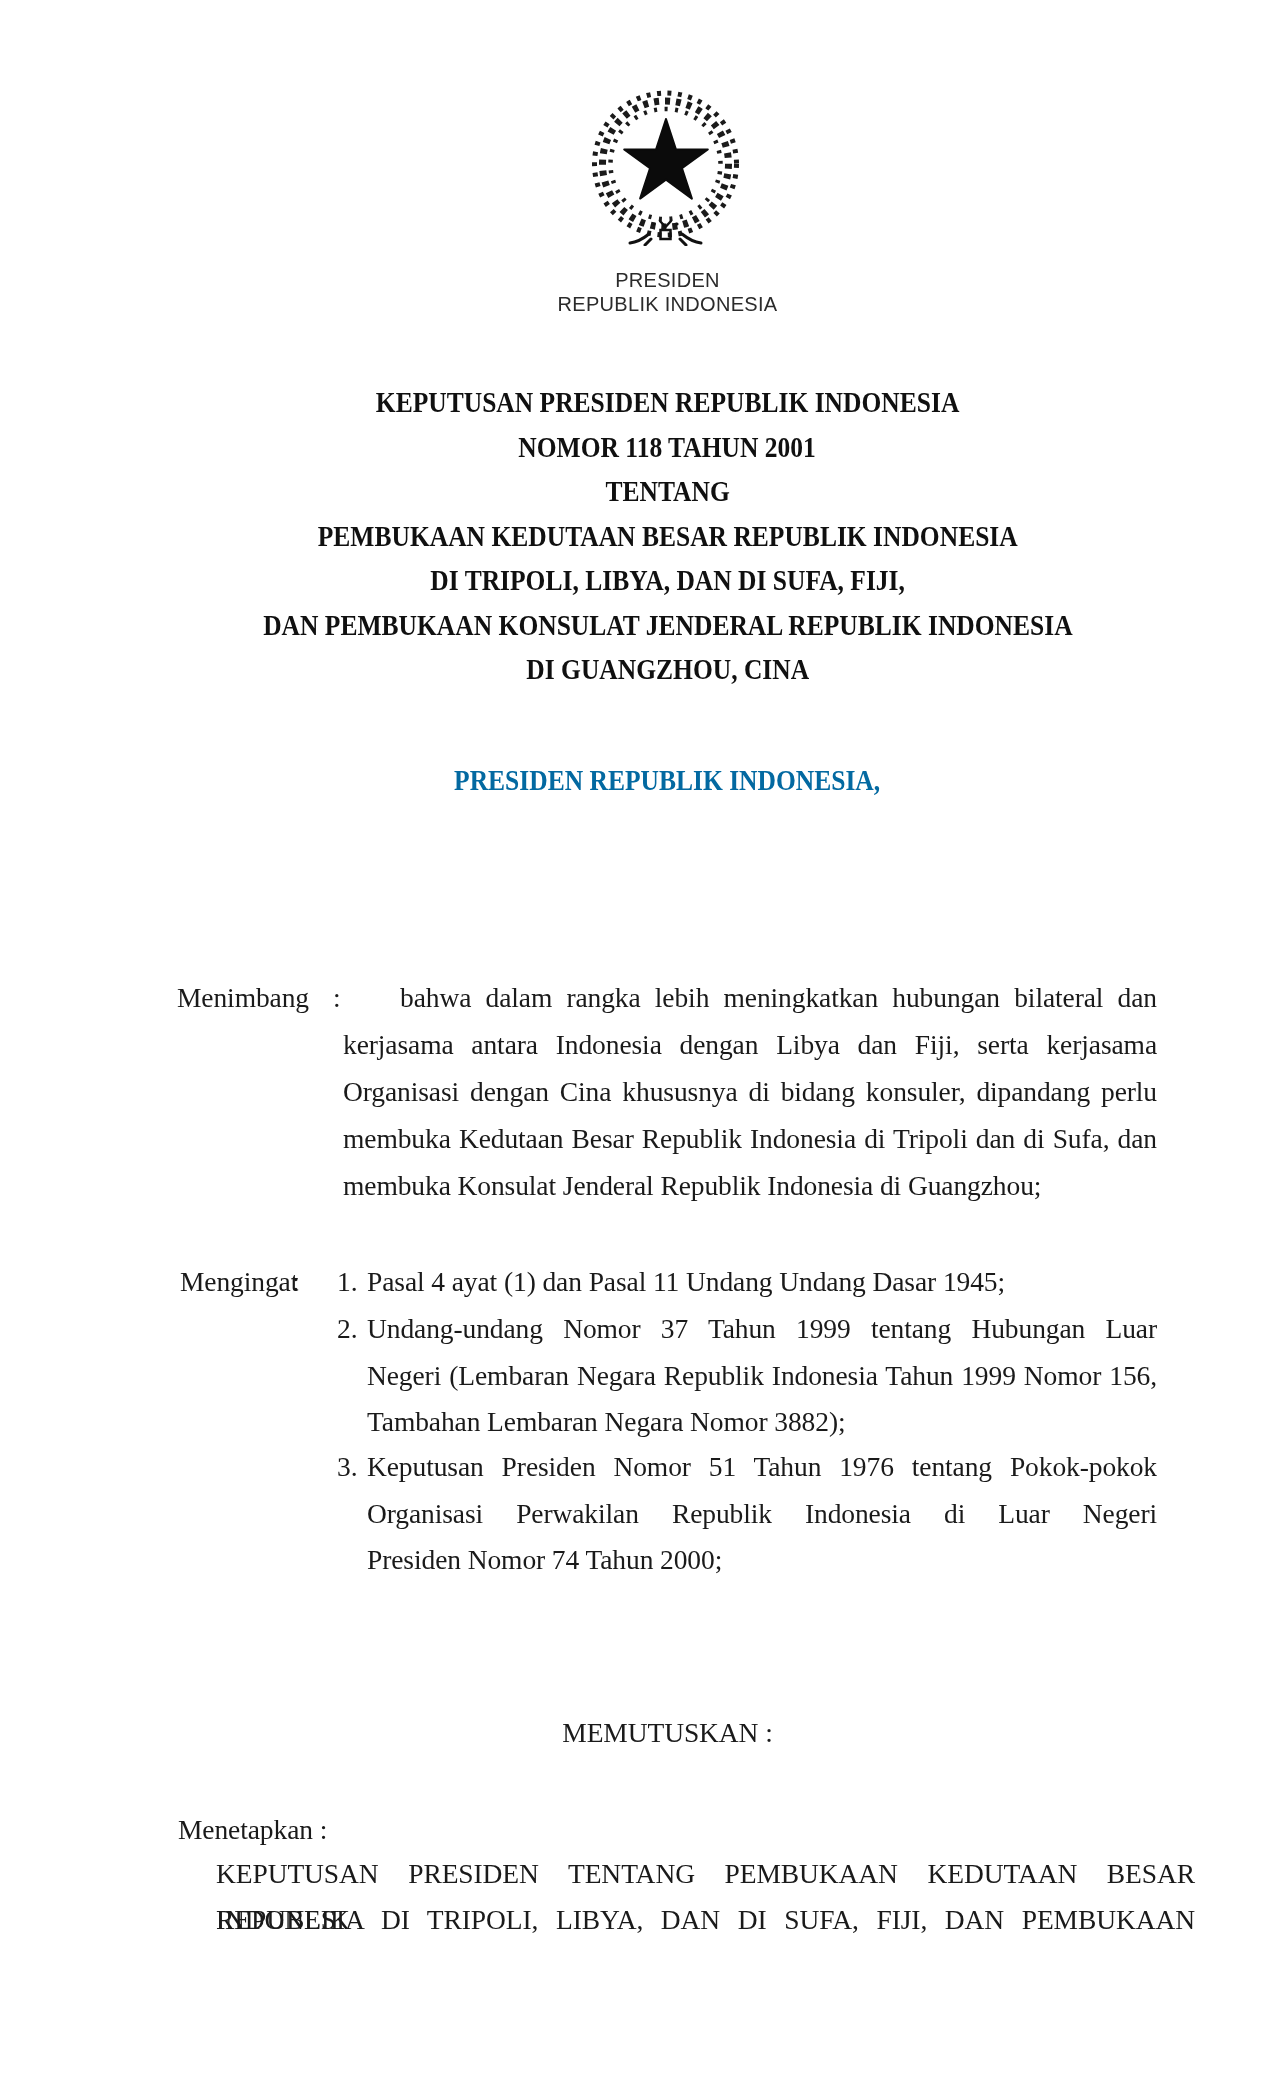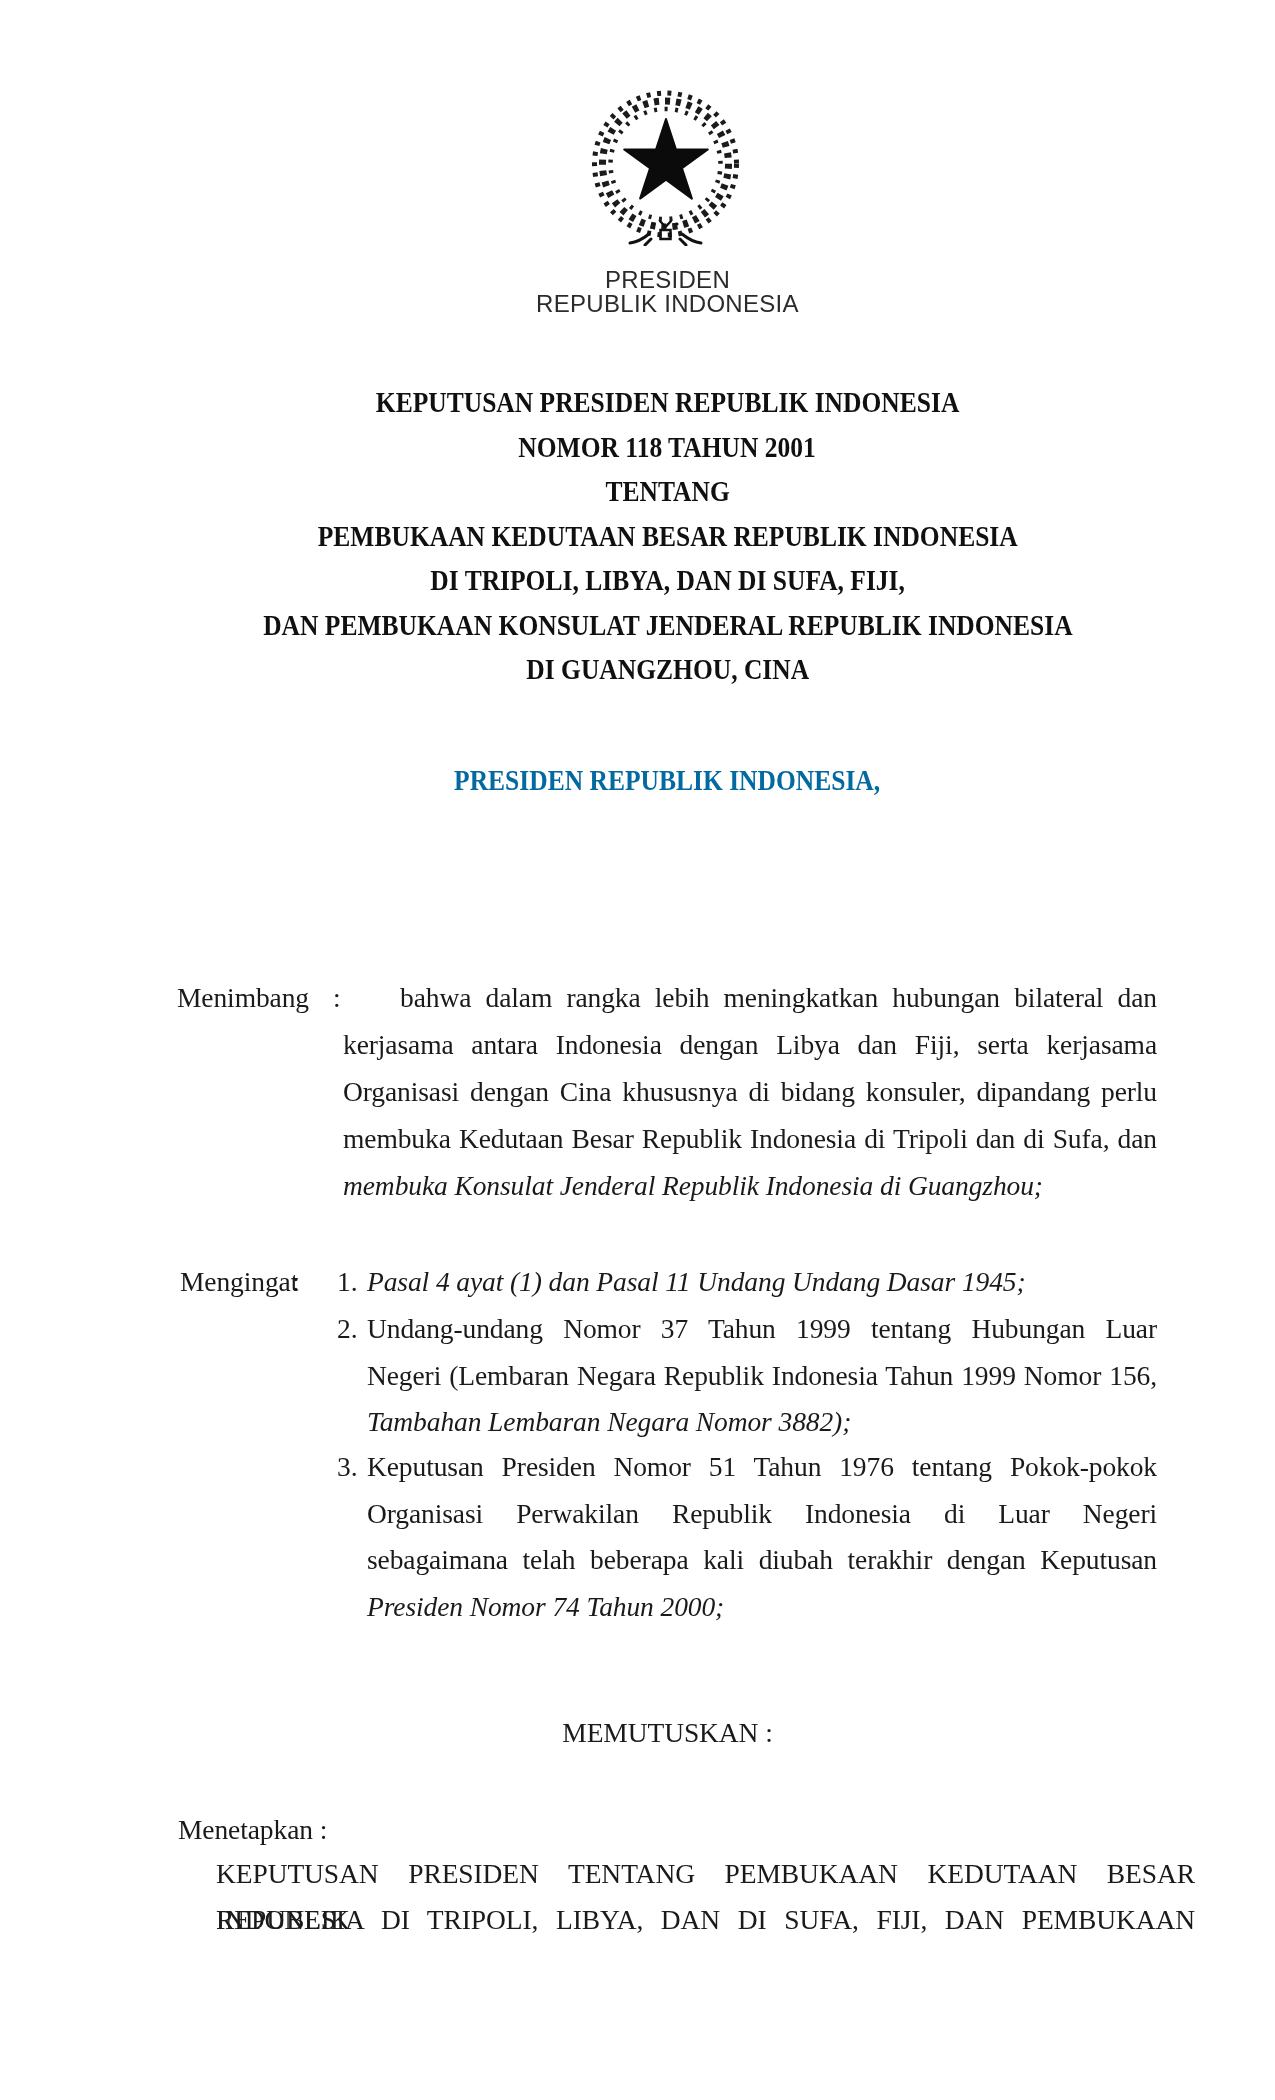--- a/index.html
+++ b/index.html
@@ -12,21 +12,21 @@
     overflow:hidden;
   }
   .abs{position:absolute;}
   
   .emblem{left:587px;top:86px;width:156px;height:160px;}
   
   .letterhead{
     left:178px;top:268px;width:979px;
     text-align:center;
     font-family:"Liberation Sans","DejaVu Sans",sans-serif;
-    font-size:24px;line-height:24px;color:#2b2b2b;
+    font-size:20px;line-height:24px;color:#2b2b2b;
     letter-spacing:0.3px;
   }
   
   .title-block{
     left:178px;top:380px;width:979px;
     font-weight:bold;font-size:29px;line-height:44.5px;
     text-align:center;color:#101010;
   }
   .title-block .tline{height:44.5px;}
   .cond{display:inline-block;transform:scaleX(0.88);transform-origin:50% 50%;white-space:nowrap;}
@@ -43,21 +43,21 @@
   .menimbang-body{left:343px;top:974px;width:814px;line-height:47px;}
   .menimbang-body .bline{height:47px;}
   .mengingat-label{left:180px;top:1259px;line-height:46.5px;}
   .mengingat-colon{left:292px;top:1259px;line-height:46.5px;}
   .ord{width:30px;line-height:46.5px;left:337px;}
   .ord1{top:1259px;} .ord2{top:1306px;} .ord3{top:1444px;}
   .item-body{left:367px;width:790px;line-height:46.5px;}
   .item1{top:1259px;} .item2{top:1306px;} .item3{top:1444px;}
   .item-body .bline{height:46.5px;}
   .jline{text-align:justify;text-align-last:justify;text-justify:inter-word;}
-  .lline{text-align:left;white-space:nowrap;font-style:italic;}
+  .lline{text-align:left;white-space:nowrap;}
   .indent1{text-indent:57px;}
   .memutuskan{
     left:178px;top:1709px;width:979px;
     text-align:center;line-height:47px;
   }
   .menetapkan-label{left:178px;top:1806px;line-height:47px;}
   .menetapkan-body{left:178px;top:1851px;width:979px;line-height:46px;margin-left:38px;}
   .menetapkan-body .bline{height:46px;}
 </style>
 </head>
@@ -127,21 +127,20 @@
   <div class="abs body-text item-body item2">
     <div class="bline jline">Undang-undang Nomor 37 Tahun 1999 tentang Hubungan Luar</div>
     <div class="bline jline">Negeri (Lembaran Negara Republik Indonesia Tahun 1999 Nomor 156,</div>
     <div class="bline lline">Tambahan Lembaran Negara Nomor 3882);</div>
   </div>
 
   <div class="abs body-text ord ord3">3.</div>
   <div class="abs body-text item-body item3">
     <div class="bline jline">Keputusan Presiden Nomor 51 Tahun 1976 tentang Pokok-pokok</div>
     <div class="bline jline">Organisasi Perwakilan Republik Indonesia di Luar Negeri</div>
-    <div class="bline jline">sebagaimana telah beberapa kali diubah terakhir dengan Keputusan</div>
     <div class="bline lline">Presiden Nomor 74 Tahun 2000;</div>
   </div>
 
   <div class="abs body-text memutuskan">MEMUTUSKAN :</div>
 
   <div class="abs body-text label menetapkan-label">Menetapkan :</div>
   <div class="abs body-text menetapkan-body">
     <div class="bline jline">KEPUTUSAN PRESIDEN TENTANG PEMBUKAAN KEDUTAAN BESAR REPUBLIK</div>
     <div class="bline jline">INDONESIA DI TRIPOLI, LIBYA, DAN DI SUFA, FIJI, DAN PEMBUKAAN</div>
   </div>

